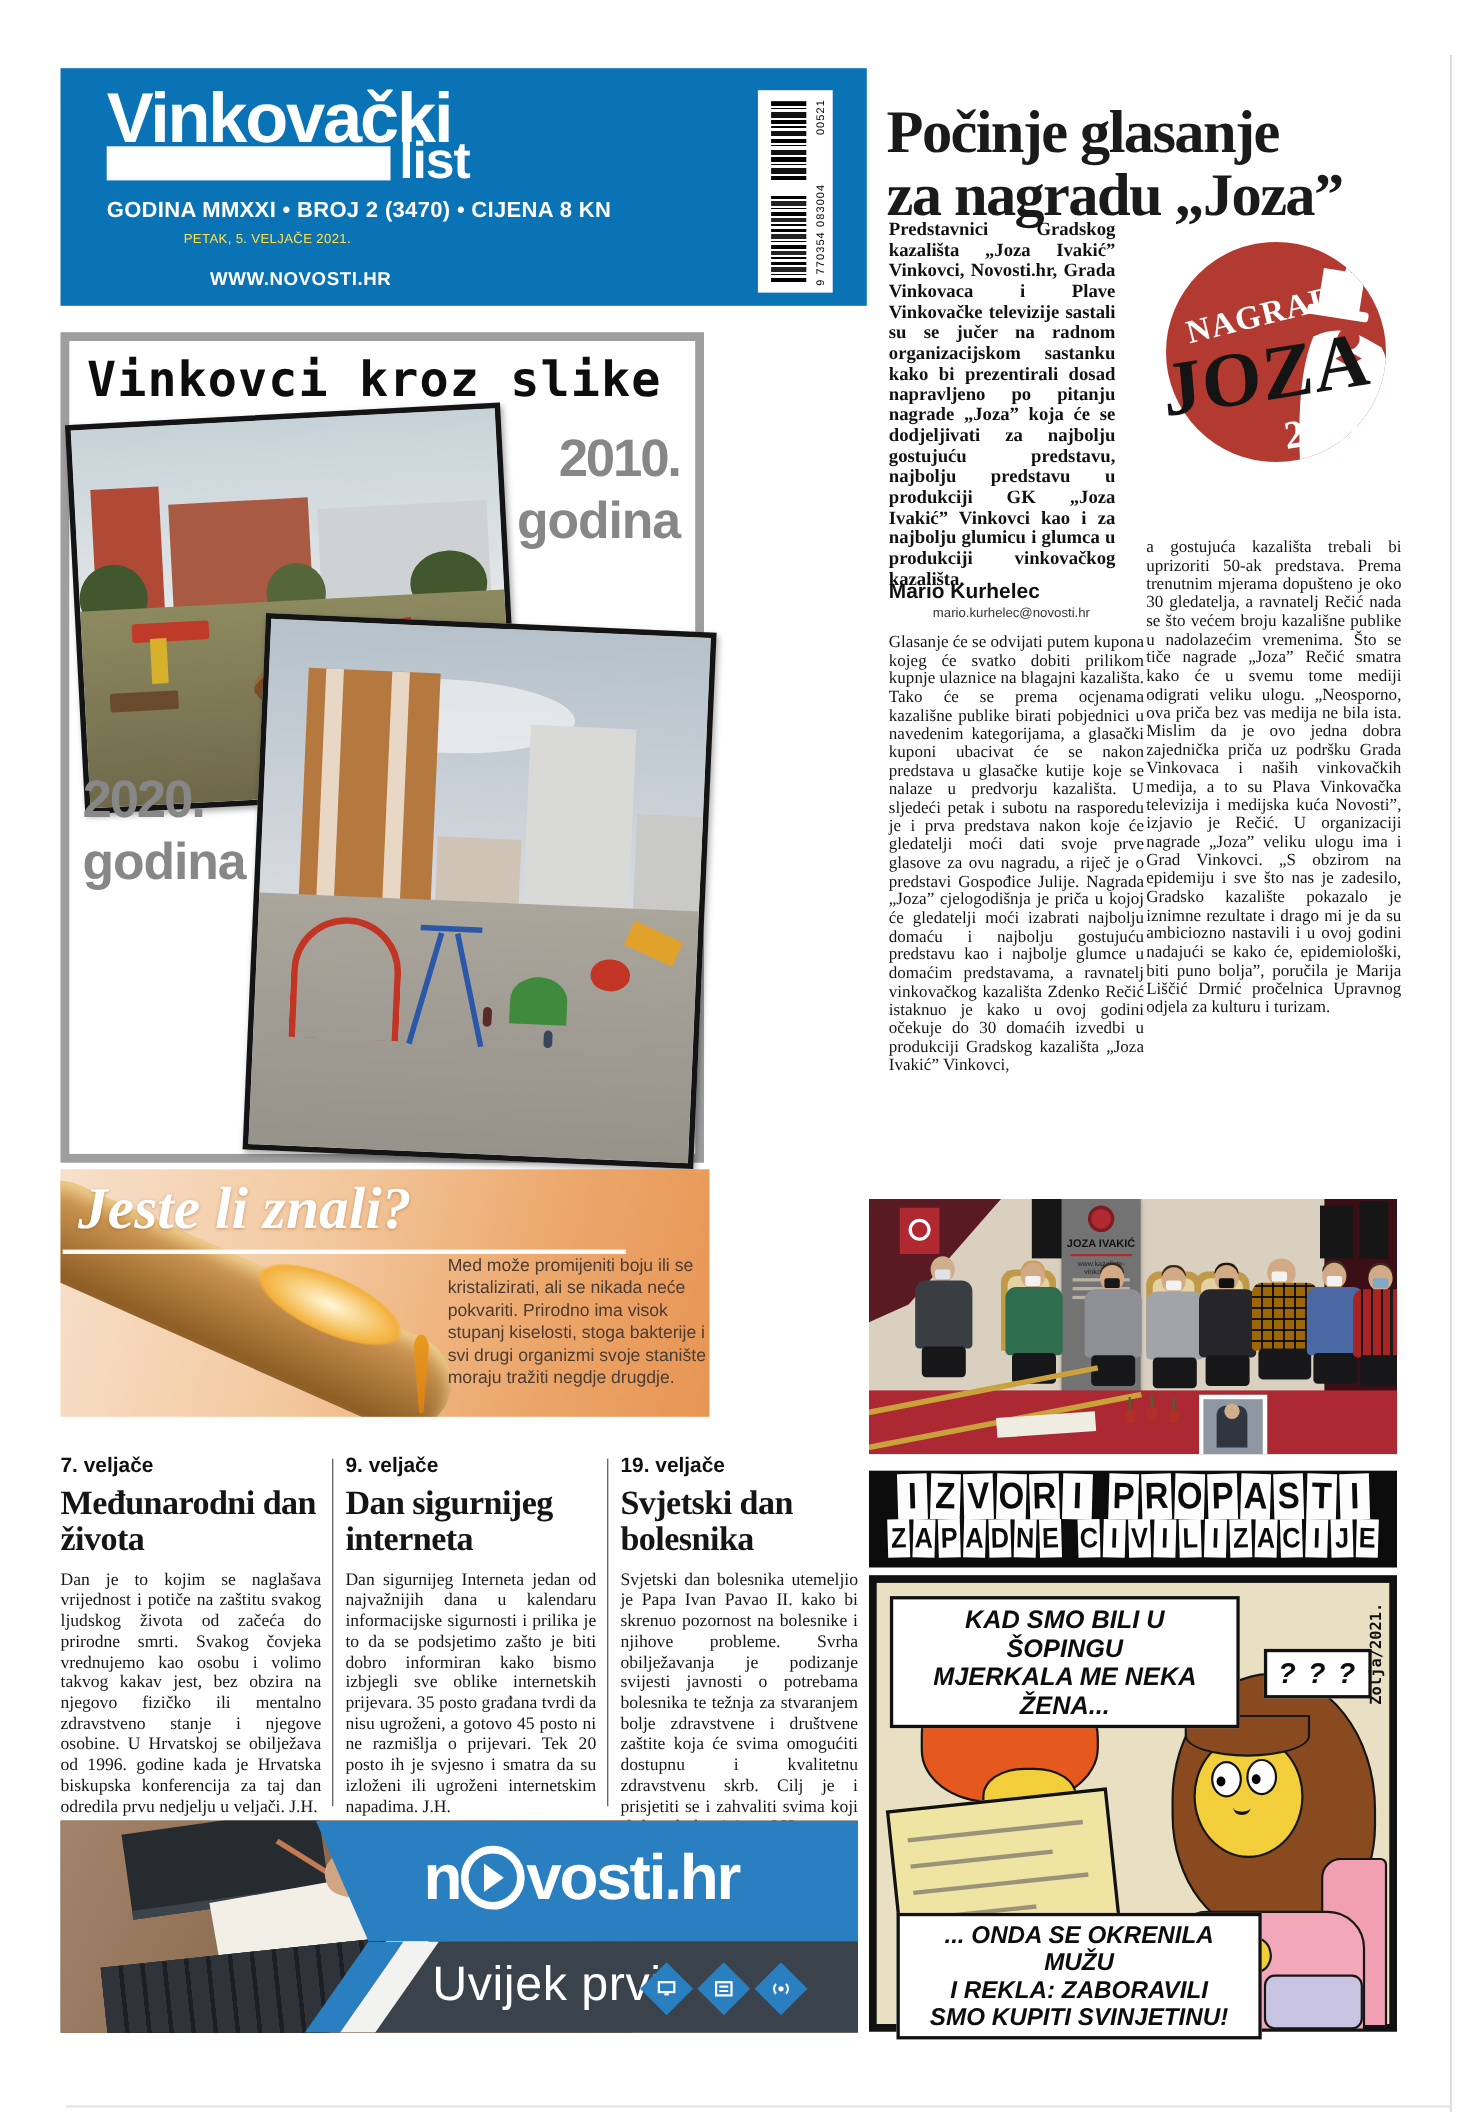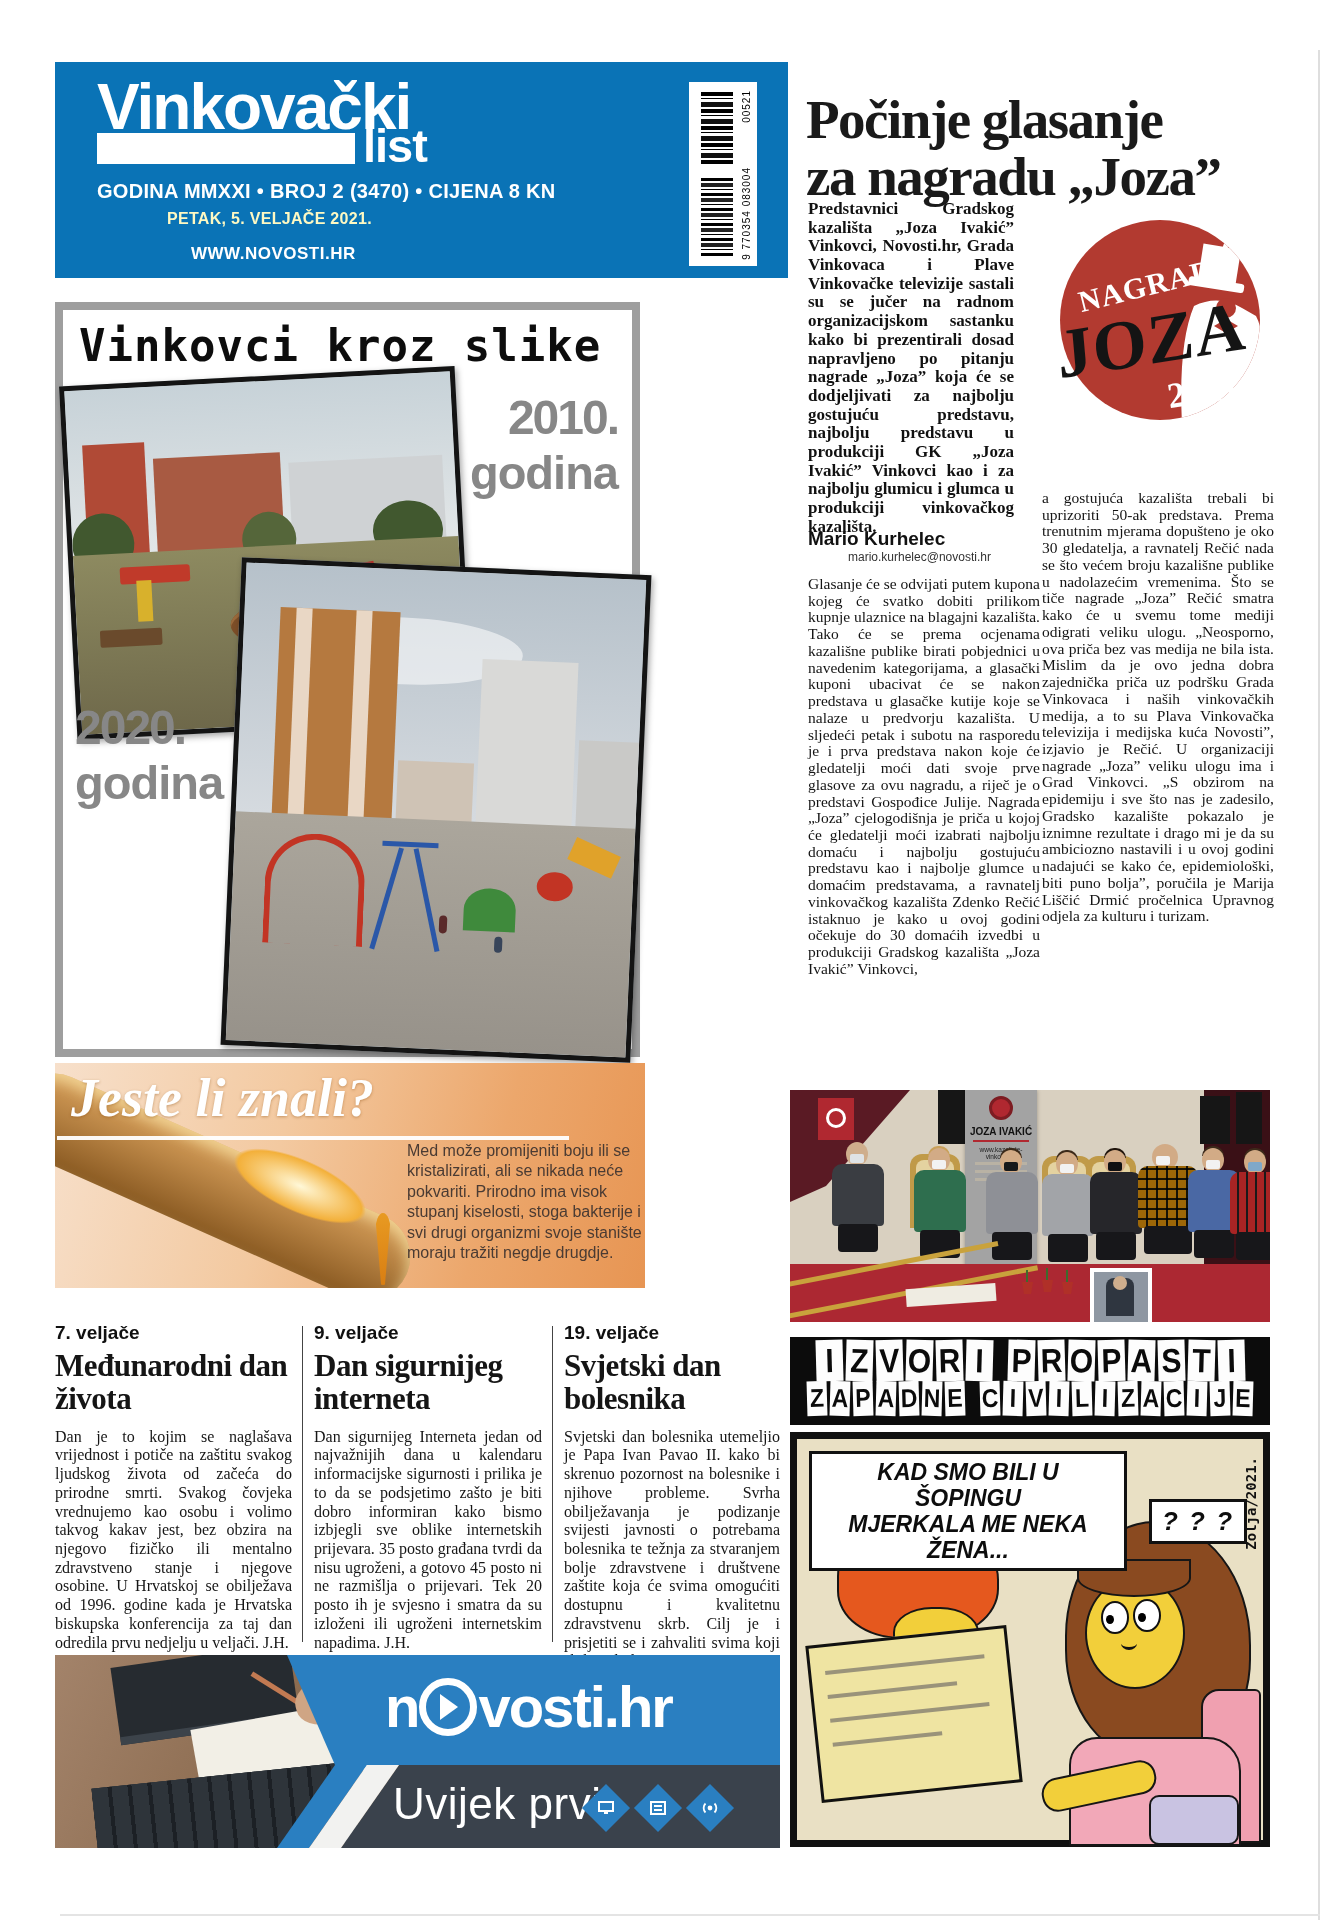--- a/index.html
+++ b/index.html
@@ -7,21 +7,21 @@
         font-family:"Liberation Sans",sans-serif;color:#111;}
   .abs{position:absolute;}
   .serif{font-family:"Liberation Serif",serif;}
   .pre{white-space:pre-line;}
   
   #masthead{left:55px;top:62px;width:733px;height:216px;background:#0a73b6;}
   .mh-title{left:42px;top:8px;font-weight:bold;font-size:64px;letter-spacing:-2px;color:#fff;}
   .mh-bar{left:42px;top:71px;width:258px;height:31px;background:#fff;}
   .mh-list{left:308px;top:56px;font-weight:bold;font-size:47px;letter-spacing:-1px;color:#fff;}
   .mh-issue{left:42px;top:118px;font-weight:bold;font-size:20px;color:#fff;letter-spacing:.3px;}
-  .mh-date{left:112px;top:148px;font-weight:bold;font-size:16px;color:#fef9c3;letter-spacing:.3px;}
+  .mh-date{left:112px;top:148px;font-weight:normal;font-size:12px;color:#fde047;letter-spacing:.3px;}
   .mh-site{left:136px;top:182px;font-weight:bold;font-size:17px;color:#fff;letter-spacing:.5px;}
   .bc-box{left:634px;top:20px;width:68px;height:184px;background:#fff;}
   .bc-s1{left:12px;top:10px;width:32px;height:74px;
     background:repeating-linear-gradient(180deg,#000 0 4px,#fff 4px 6px,#000 6px 7px,#fff 7px 10px,#111 10px 15px,#fff 15px 17px);}
   .bc-s2{left:12px;top:96px;width:32px;height:80px;
     background:repeating-linear-gradient(180deg,#000 0 3px,#fff 3px 5px,#222 5px 9px,#fff 9px 11px,#000 11px 12px,#fff 12px 15px);}
   .bc-num{right:5px;bottom:6px;writing-mode:vertical-rl;transform:rotate(180deg);
     font-size:10px;letter-spacing:1px;color:#000;font-family:"Liberation Sans",sans-serif;}
   .bc-num2{right:5px;top:8px;writing-mode:vertical-rl;transform:rotate(180deg);
     font-size:10px;letter-spacing:1px;color:#000;}
@@ -112,21 +112,21 @@
   .diamond svg{transform:rotate(-45deg);}
   .diamond{display:flex;align-items:center;justify-content:center;}
   
   #meeting{left:790px;top:1090px;width:480px;height:232px;overflow:hidden;background:#d9d0c0;}
   .mt-carpet{left:0;bottom:0;width:100%;height:58px;background:#ac2832;}
   .mt-step{position:absolute;background:#c9a23c;height:5px;}
   .mt-drapeL{left:0;top:0;width:130px;height:120px;background:#5a1a24;
     clip-path:polygon(0 0,120px 0,36px 96px,0 112px);}
   .mt-colR{right:0;top:0;width:66px;height:190px;background:#3a1016;}
   .poster{position:absolute;background:#161616;}
-  .banner{left:175px;top:0;width:72px;height:186px;background:#a3a3a3;box-shadow:0 0 4px rgba(0,0,0,.3);}
+  .banner{left:175px;top:0;width:72px;height:186px;background:#737373;box-shadow:0 0 4px rgba(0,0,0,.3);}
   .banner-logo{left:24px;top:6px;width:24px;height:24px;border-radius:50%;background:#b02830;
     border:3px solid #7d1c22;box-sizing:border-box;}
   .banner-title{left:0;top:36px;width:100%;text-align:center;font-weight:bold;font-size:10px;color:#111;}
   .banner-rule{left:8px;top:50px;width:56px;height:2px;background:#b02830;}
   .banner-url{left:0;top:56px;width:100%;text-align:center;font-size:6.5px;color:#222;}
   .banner-line{position:absolute;left:10px;width:52px;height:3px;background:#b9b2a4;}
   .person{position:absolute;}
   .p-head{position:absolute;width:22px;height:24px;border-radius:50%;background:#d2ab86;left:14px;top:0;}
   .p-mask{position:absolute;width:14px;height:9px;left:18px;top:12px;background:#f2f2f2;border-radius:2px;}
   .p-hair{position:absolute;width:22px;height:10px;border-radius:10px 10px 0 0;left:14px;top:-2px;background:#3c2a1a;}
@@ -519,18 +519,21 @@
     </div>
     <div class="abs" style="left:280px;top:120px;width:110px;height:34px;background:#8a4a20;border:2px solid #161616;border-radius:0 0 50% 50%;"></div>
     <div class="abs cushion"></div>
     <div class="abs wom-body"></div>
     <div class="abs lav"></div>
     <div class="abs wom-arm"></div>
 
     <div class="cap cap-top pre">KAD SMO BILI U ŠOPINGU
 MJERKALA ME NEKA ŽENA...</div>
     <div class="cap cap-q">? ? ?</div>
+    <div class="cap cap-bottom pre">... ONDA SE OKRENILA MUŽU
+I REKLA: ZABORAVILI
+SMO KUPITI SVINJETINU!</div>
     <div class="abs sig">Zolja/2021.</div>
   </div>
 
   <div class="abs edgeR"></div>
   <div class="abs edgeB"></div>
 </div>
 
 </body></html>

